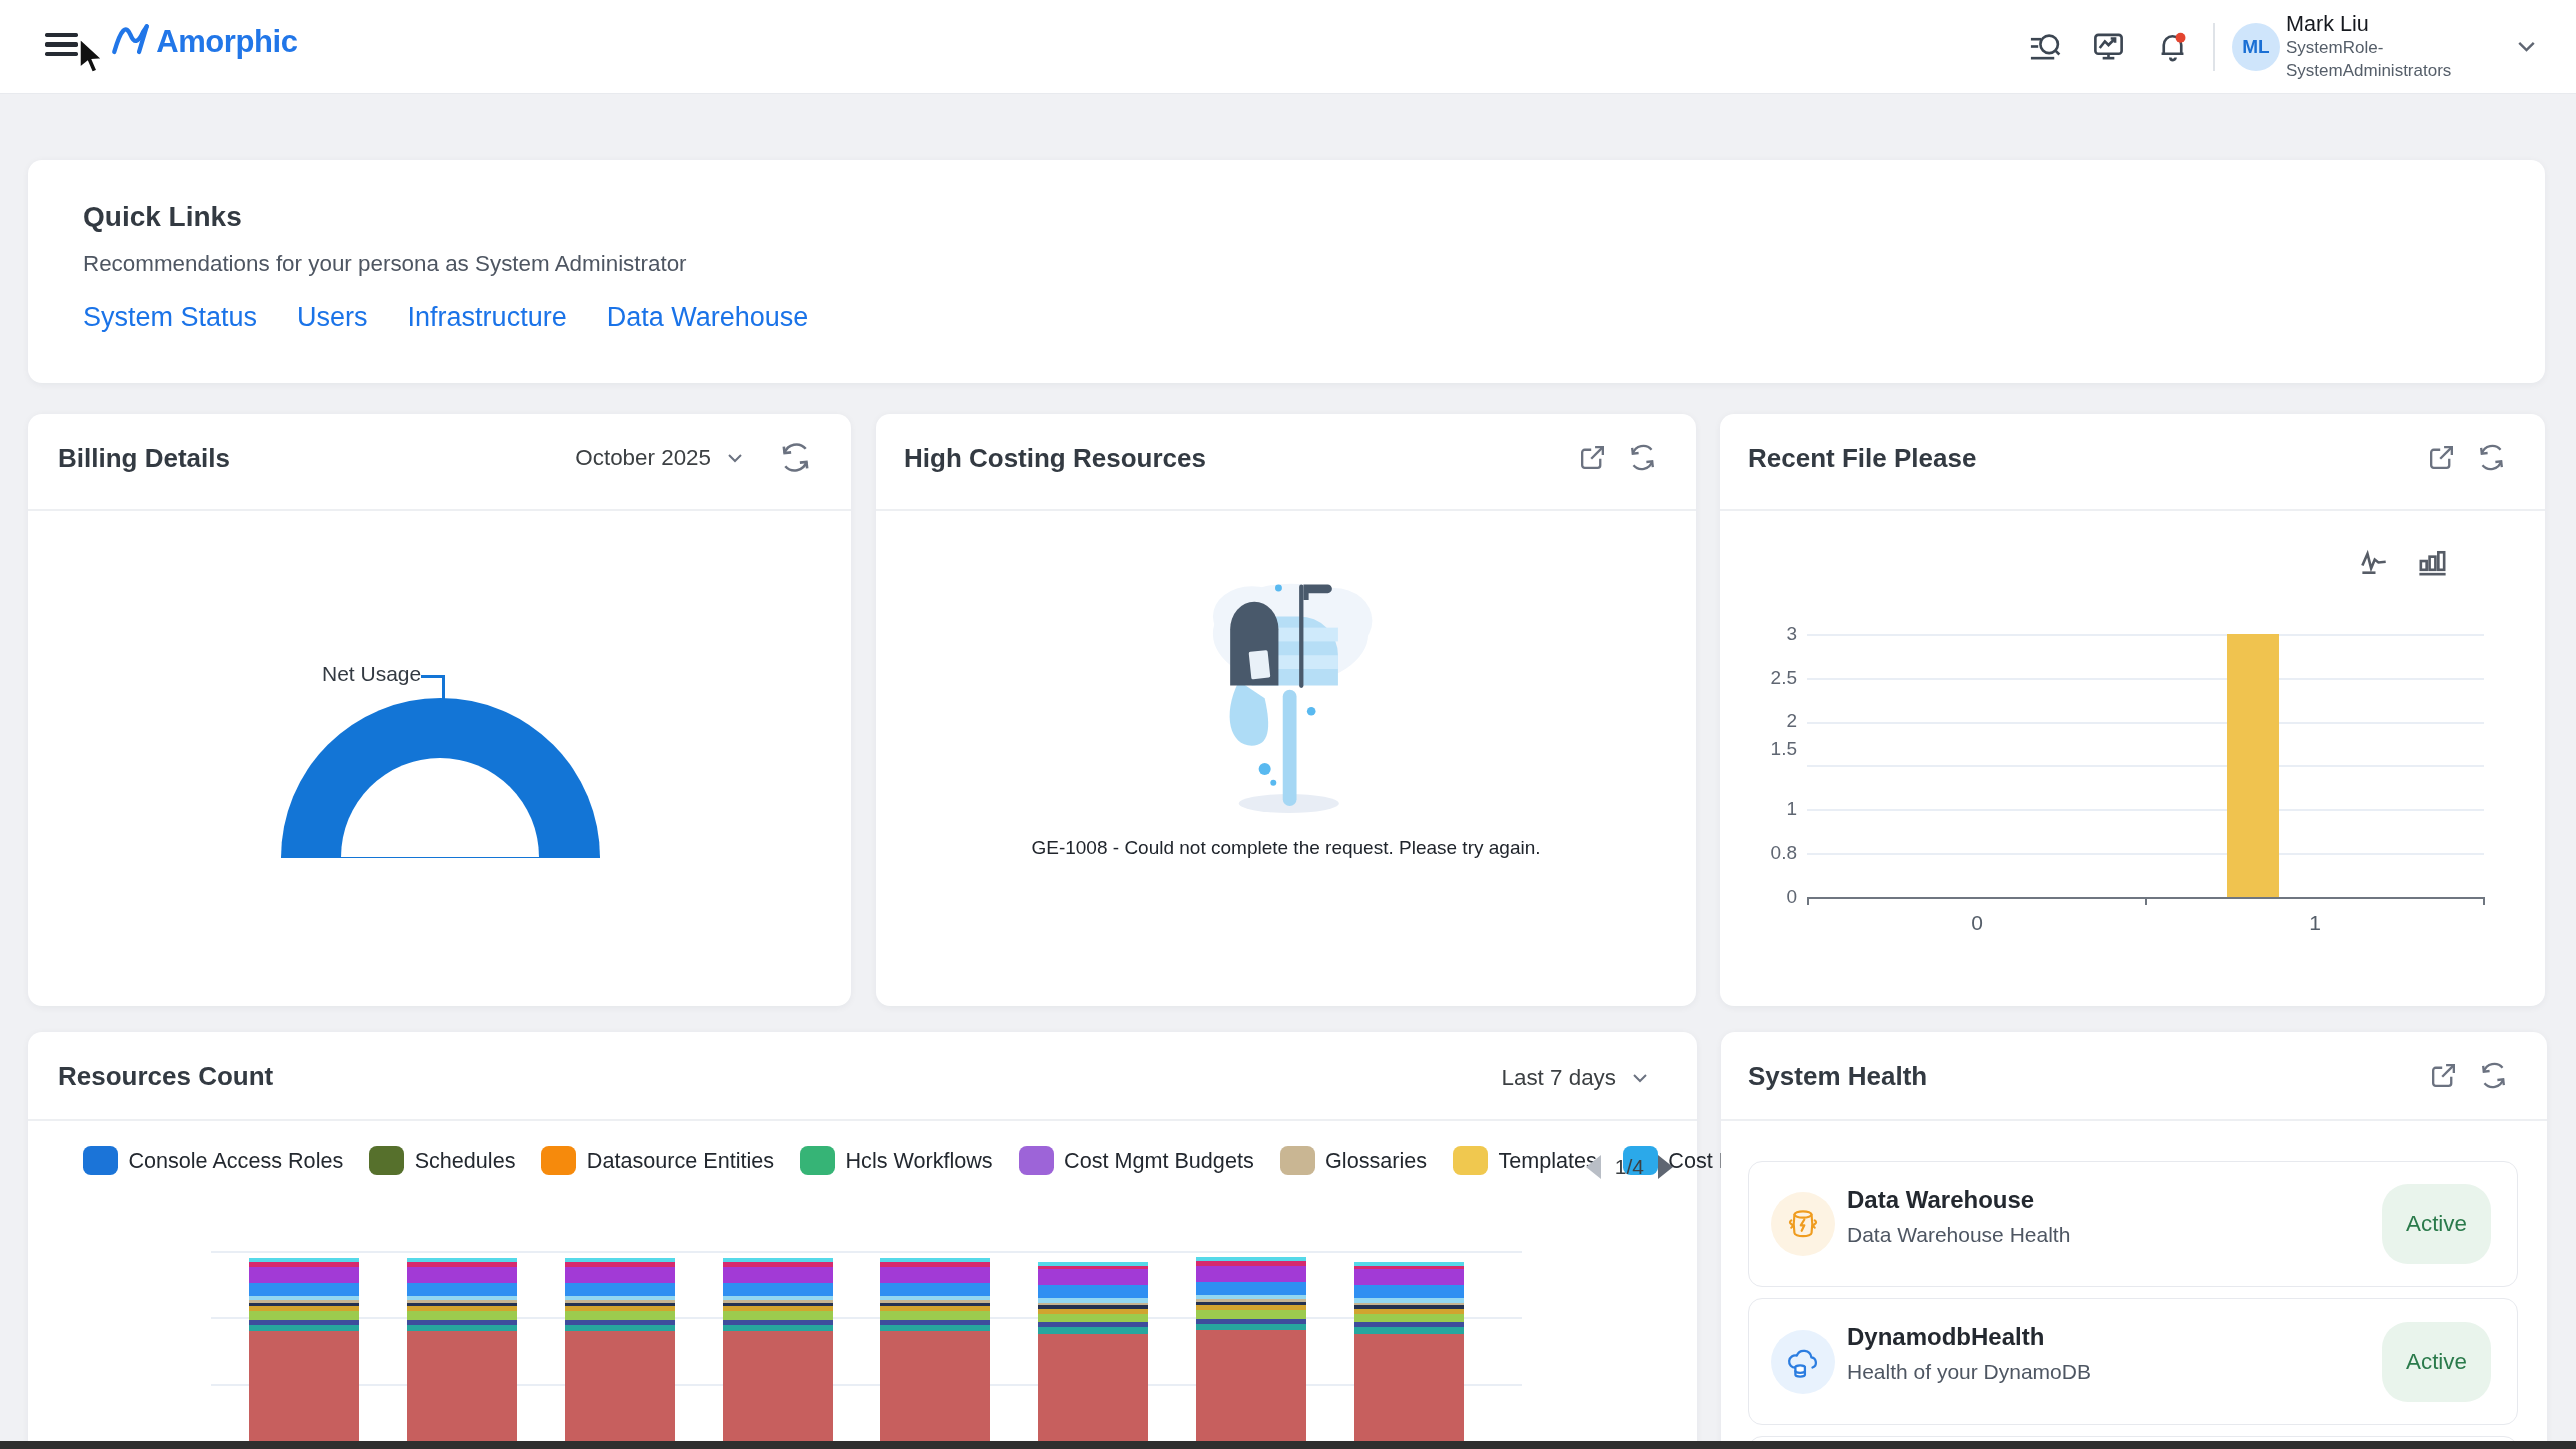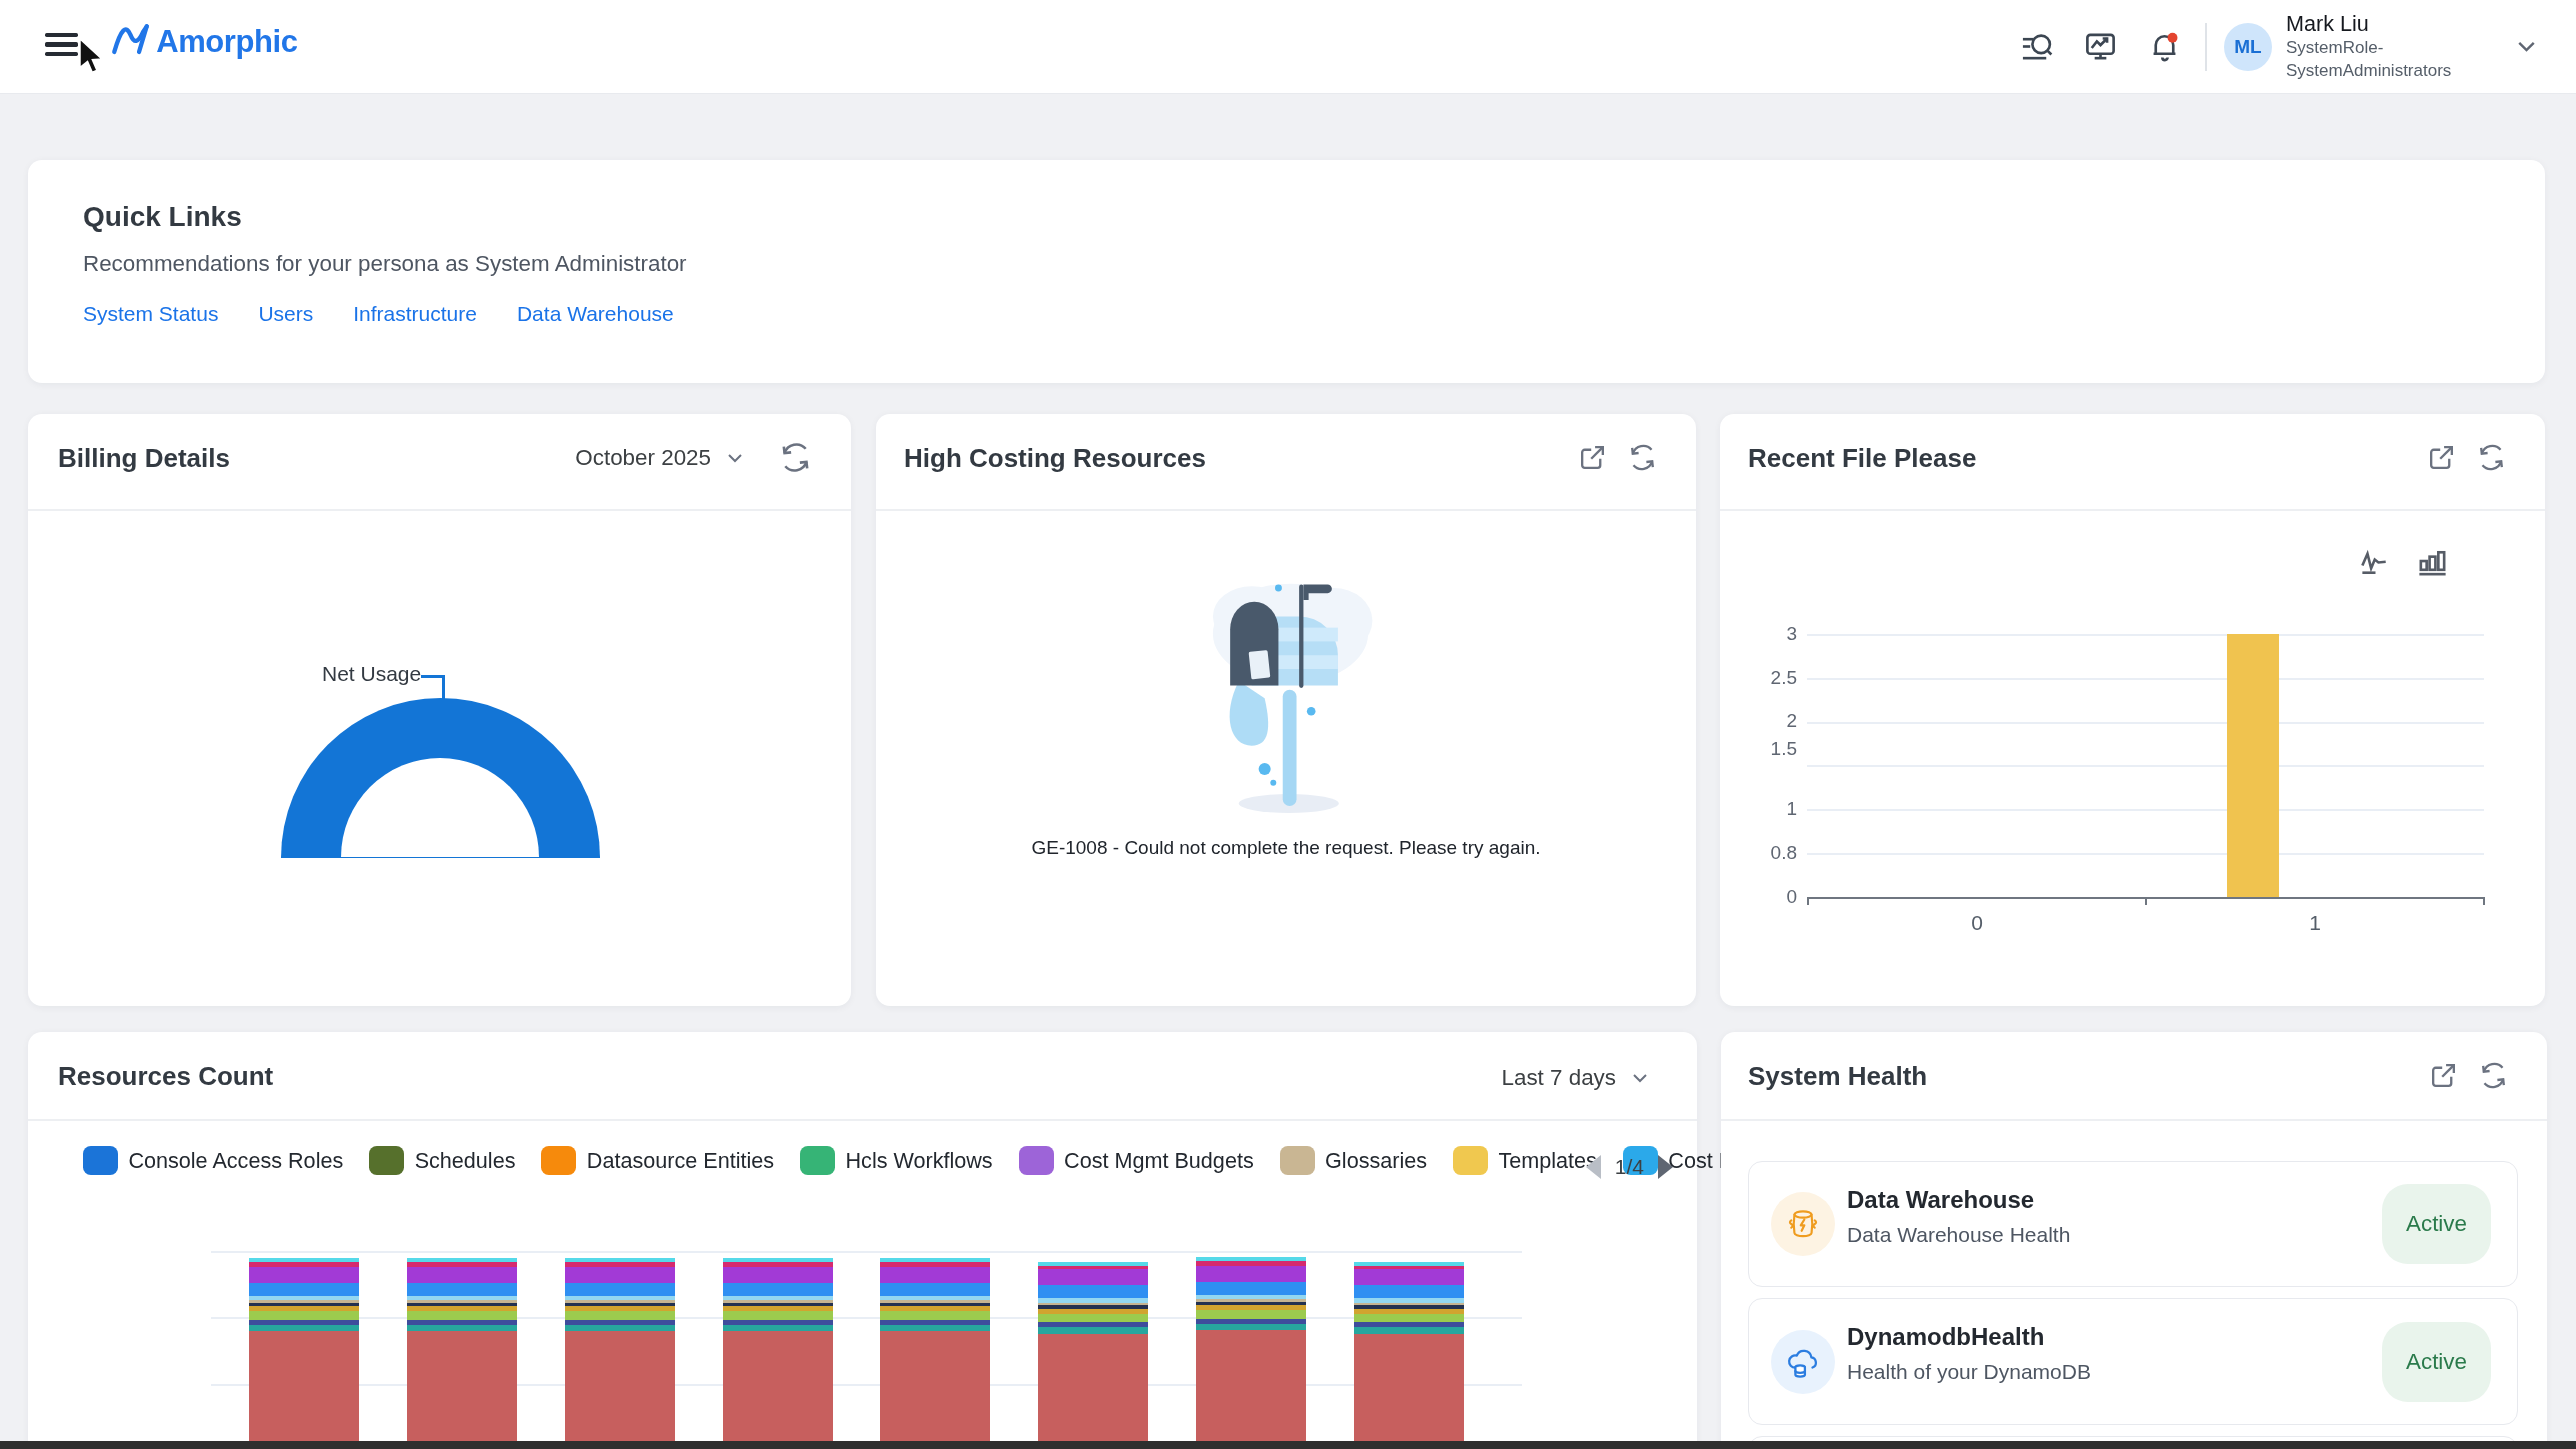--- a/index.html
+++ b/index.html
@@ -8,29 +8,29 @@
   
   .topbar{position:absolute;left:0;top:0;width:2576px;height:93px;background:#ffffff;border-bottom:1.7px solid #e8eaee;}
   .hamburger{position:absolute;left:45px;top:33px;width:33px;height:28px;cursor:pointer;}
   .hamburger i{display:block;width:33px;height:4.3px;background:#262b33;border-radius:1.7px;margin-bottom:5.2px;}
   .brand{position:absolute;left:110px;top:21px;display:flex;align-items:center;gap:5.2px;}
   .brand-text{font-size:31px;font-weight:700;color:#2176e8;letter-spacing:-0.4px;}
   .top-icons{position:absolute;right:0;top:0;height:93px;display:flex;align-items:center;}
   .icon-btn{width:48px;height:48px;display:flex;align-items:center;justify-content:center;color:#3c4652;}
   .vdiv{width:1.7px;height:48px;background:#dfe3e8;margin:0 17px;}
   .avatar{width:48px;height:48px;border-radius:50%;background:#cfe5fb;color:#1a6fd4;font-weight:700;font-size:19px;display:flex;align-items:center;justify-content:center;}
-  .userblock{margin-left:14px;width:216px;}
+  .userblock{margin-left:6px;width:216px;}
   .uname{font-size:21.6px;color:#16191f;font-weight:500;}
   .urole{font-size:17px;color:#555e69;line-height:22.4px;}
   
   .card{position:absolute;background:#fff;border-radius:14px;box-shadow:0 1.7px 7px rgba(20,30,50,.05);}
   .card-title{font-size:26px;font-weight:700;color:#333a42;}
   .hdr-divider{position:absolute;left:0;width:100%;height:1.7px;background:#edeff2;}
   .card-actions{position:absolute;display:flex;gap:19px;color:#6b7280;}
-  .link{color:#1a73e8;font-size:21px;cursor:pointer;}
+  .link{color:#1a73e8;font-size:27px;cursor:pointer;}
   
   .ql-sub{font-size:22.4px;color:#4e5662;}
   
   .gauge-outer{position:absolute;background:#1375d6;border-radius:160px 160px 0 0;}
   .gauge-inner{position:absolute;background:#ffffff;border-radius:99px 99px 0 0;}
   .gauge-label{position:absolute;font-size:21px;color:#333a42;}
   .conn{position:absolute;background:#1375d6;}
   
   .chart{position:absolute;overflow:hidden;}
   .gridline{position:absolute;left:0;height:1.7px;background:#e9eef5;width:100%;}

